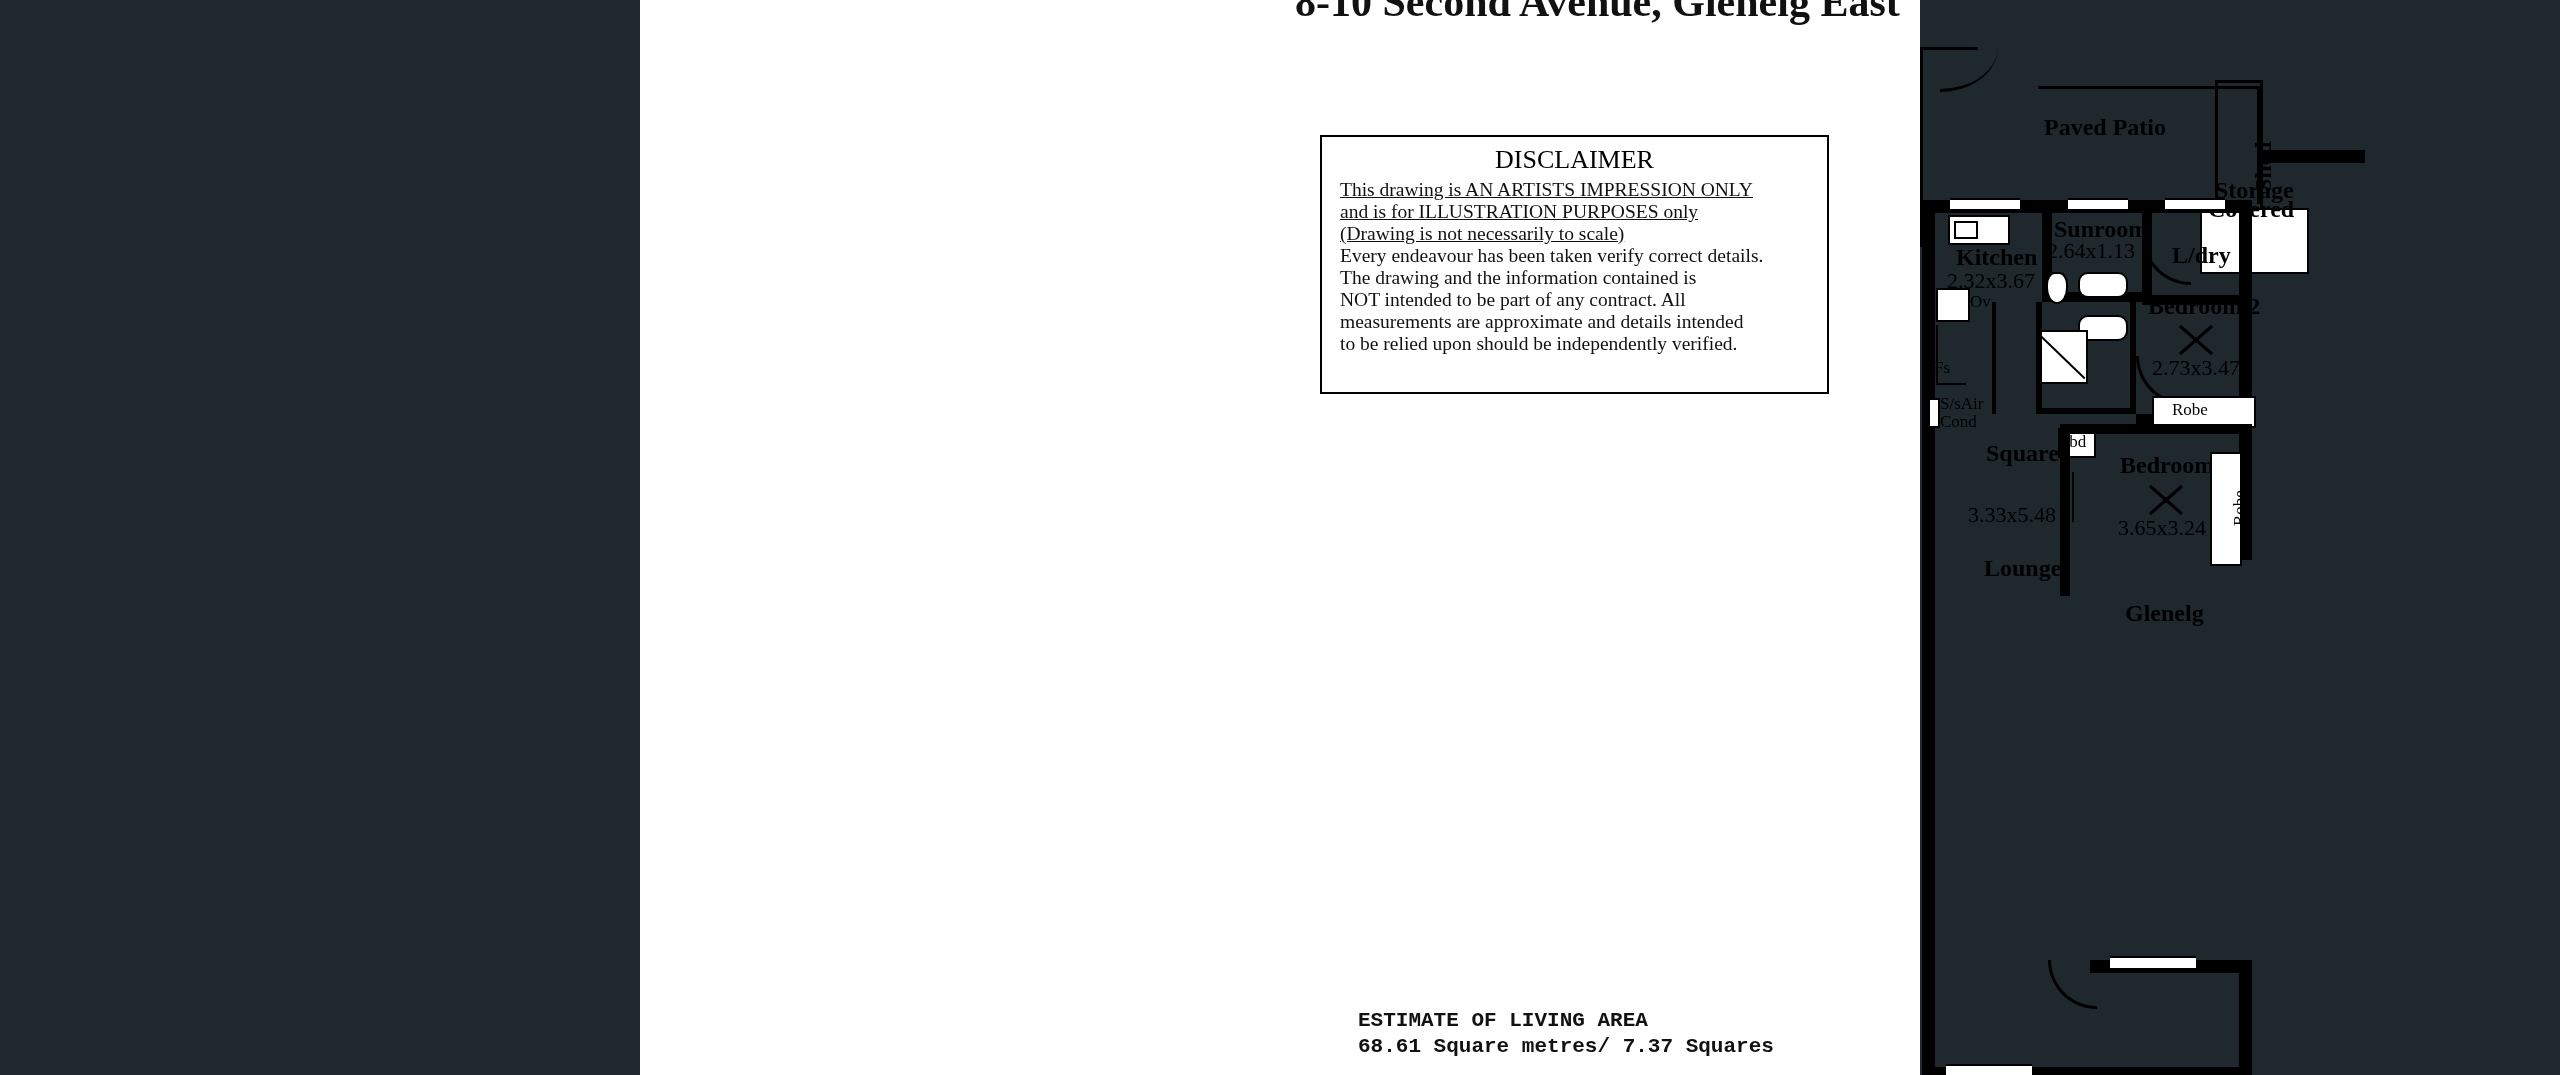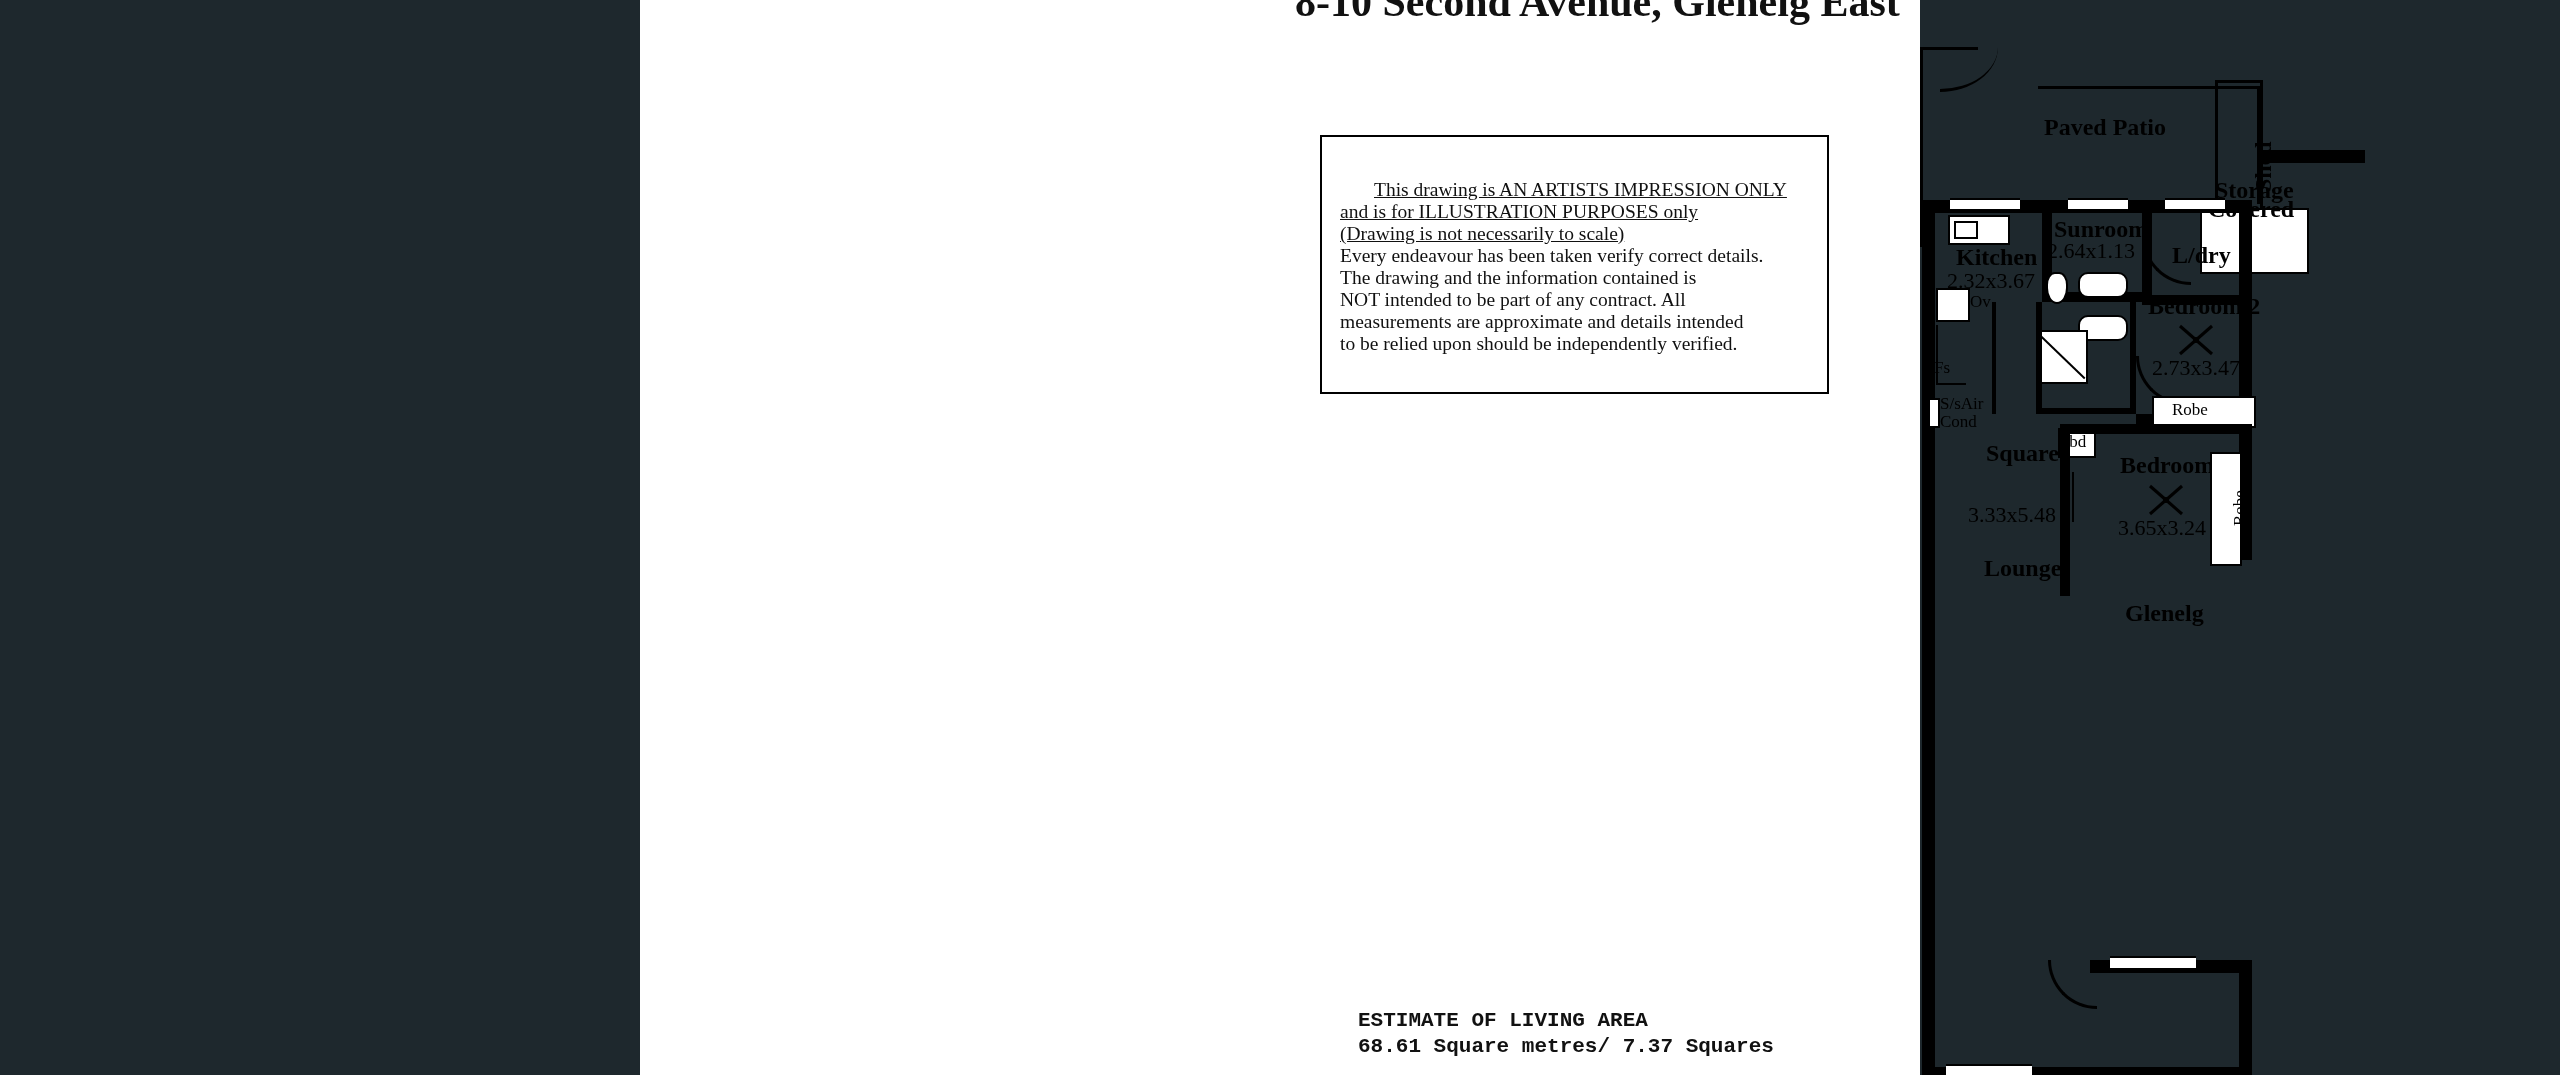--- a/index.html
+++ b/index.html
@@ -37,21 +37,22 @@
 </style>
 </head>
 <body>
 
 <div id="stage">
   <div id="sheet">
 
     <div class="t bold" id="title">8-10 Second Avenue, Glenelg East</div>
 
     <div id="disclaimer">
-      <div class="dl u" style="top:42px;margin-left:34px;">This drawing is AN ARTISTS IMPRESSION ONLY</div>
+      <div class="dtitle">DISCLAIMER</div>
+      <div class="dl u" style="top:42px;">This drawing is AN ARTISTS IMPRESSION ONLY</div>
       <div class="dl u" style="top:64px;">and is for ILLUSTRATION PURPOSES only</div>
       <div class="dl u" style="top:86px;">(Drawing is not necessarily to scale)</div>
       <div class="dl" style="top:108px;">Every endeavour has been taken verify correct details.</div>
       <div class="dl" style="top:130px;">The drawing and the information contained is</div>
       <div class="dl" style="top:152px;">NOT intended to be part of any contract.  All</div>
       <div class="dl" style="top:174px;">measurements are approximate and details intended</div>
       <div class="dl" style="top:196px;">to be relied upon should be independently verified.</div>
     </div>
 
     <div class="t" id="areaEstimate">

